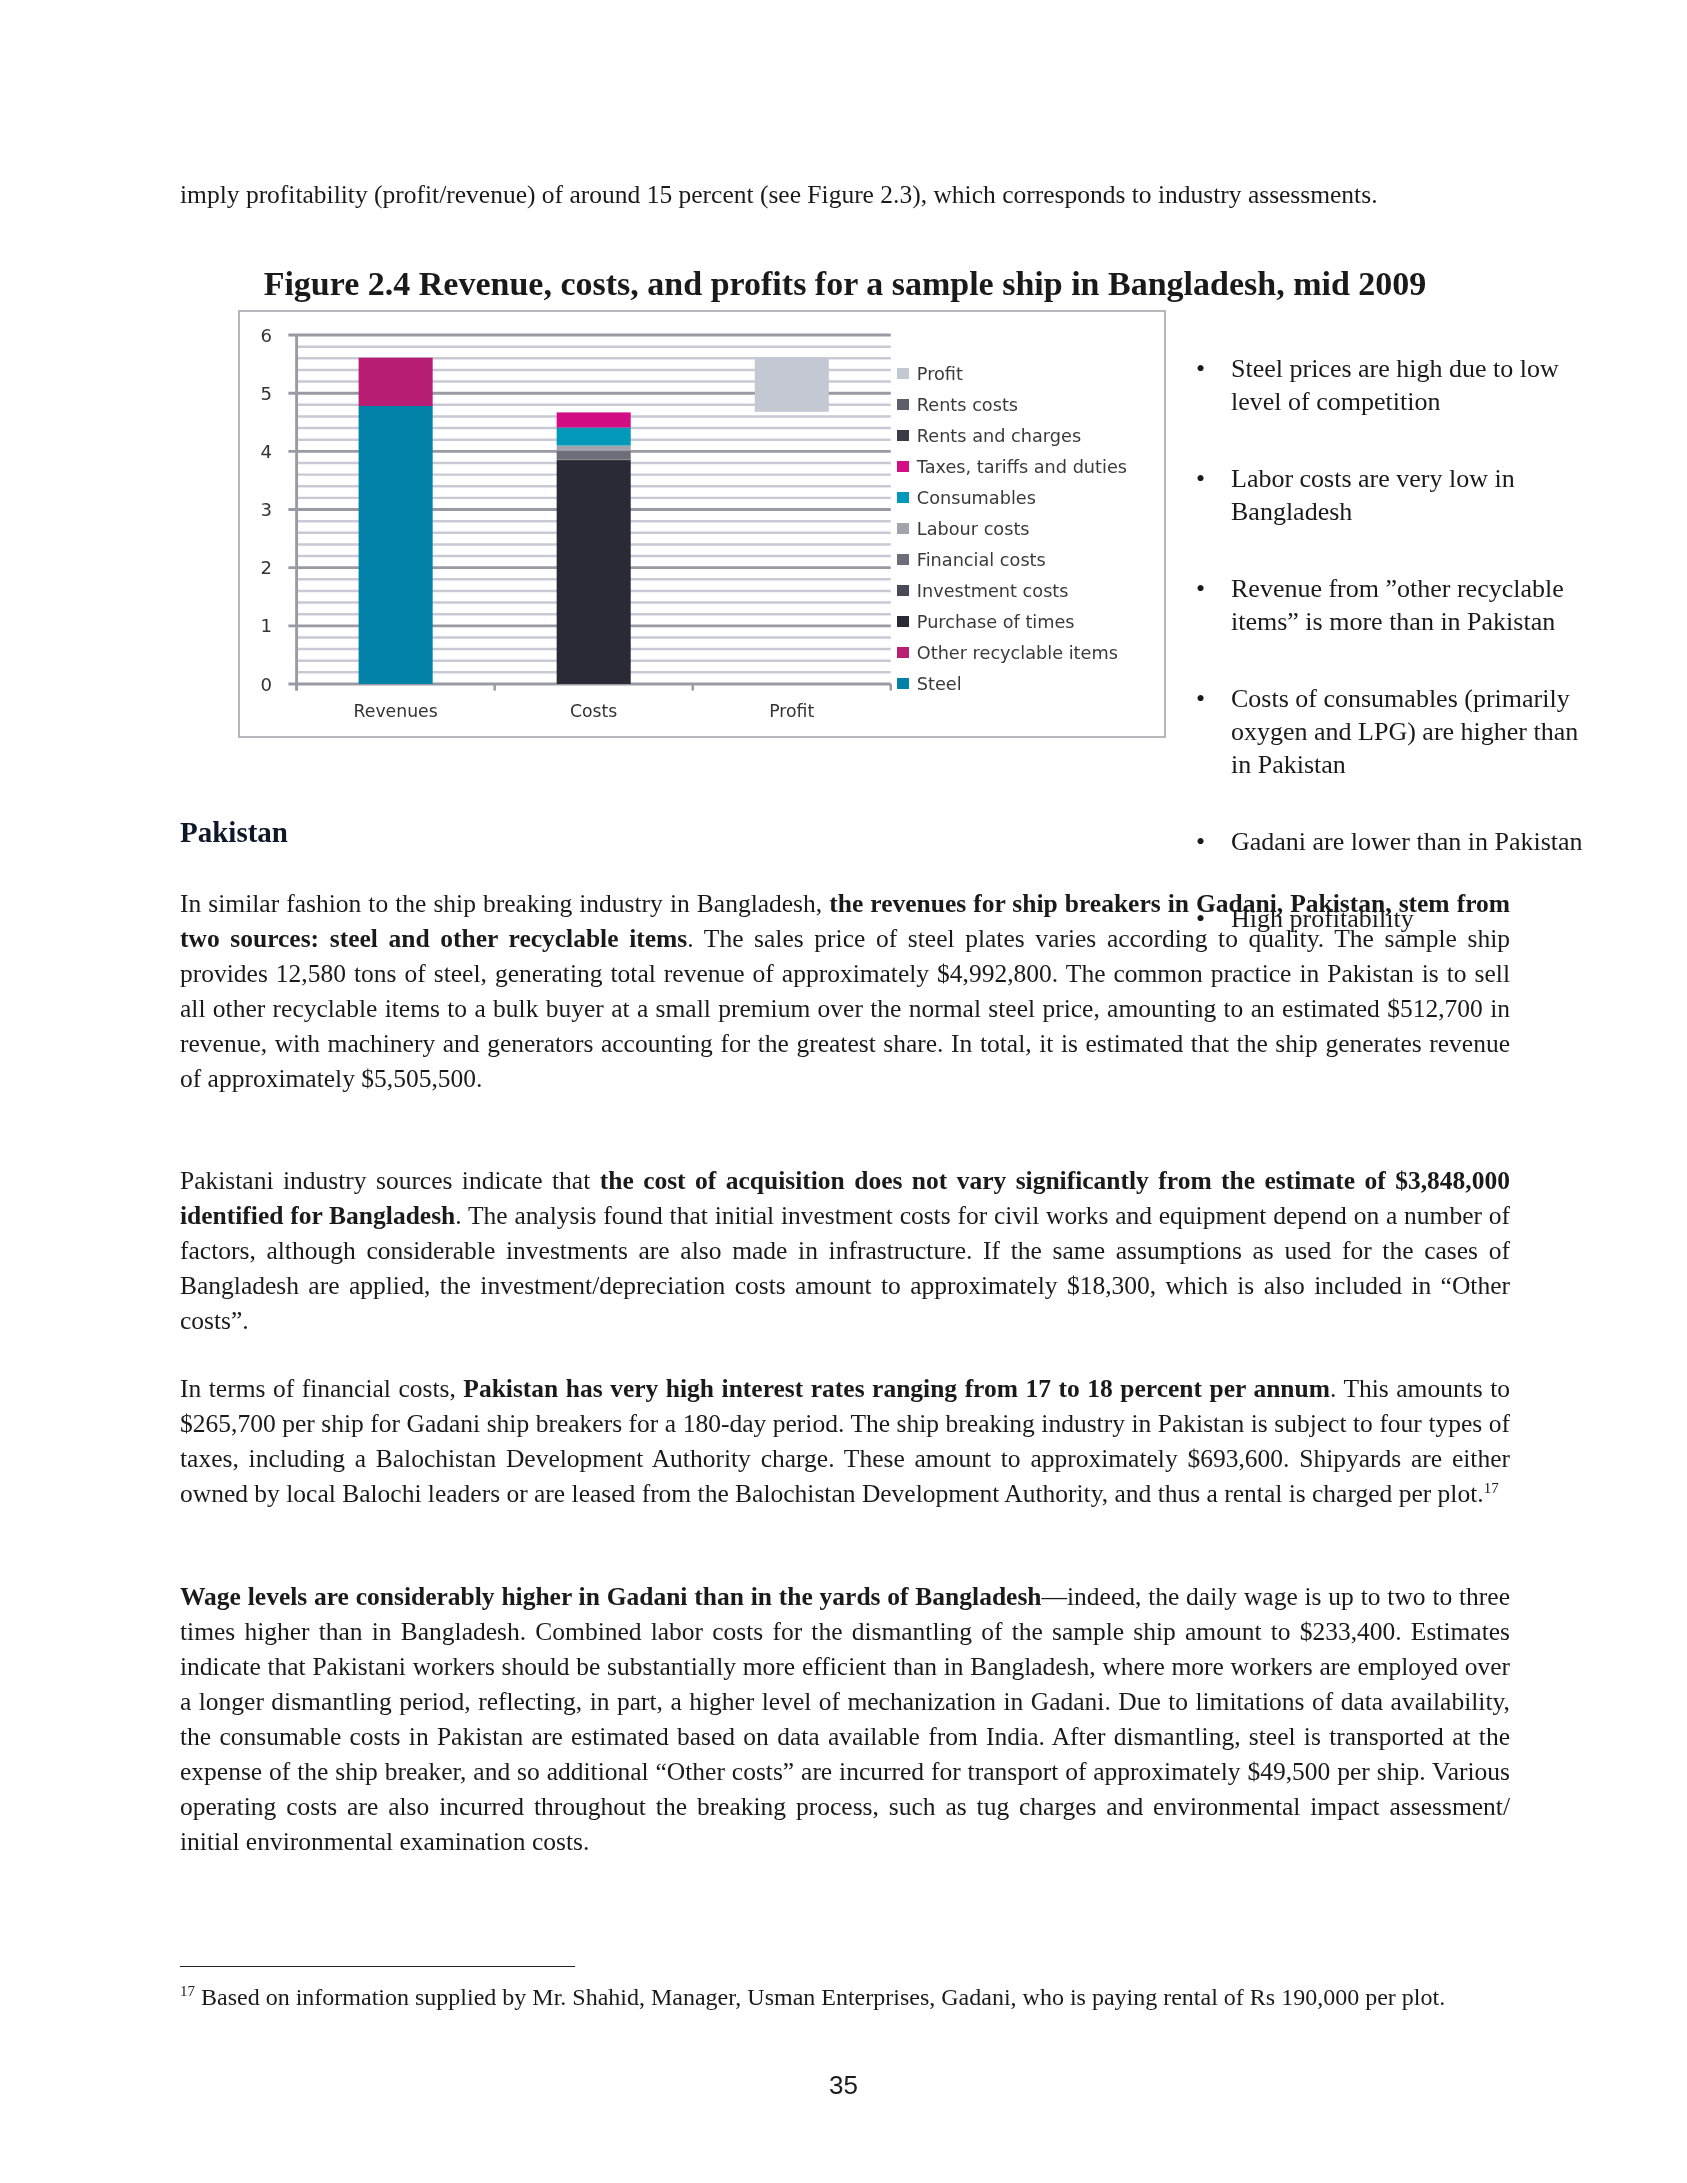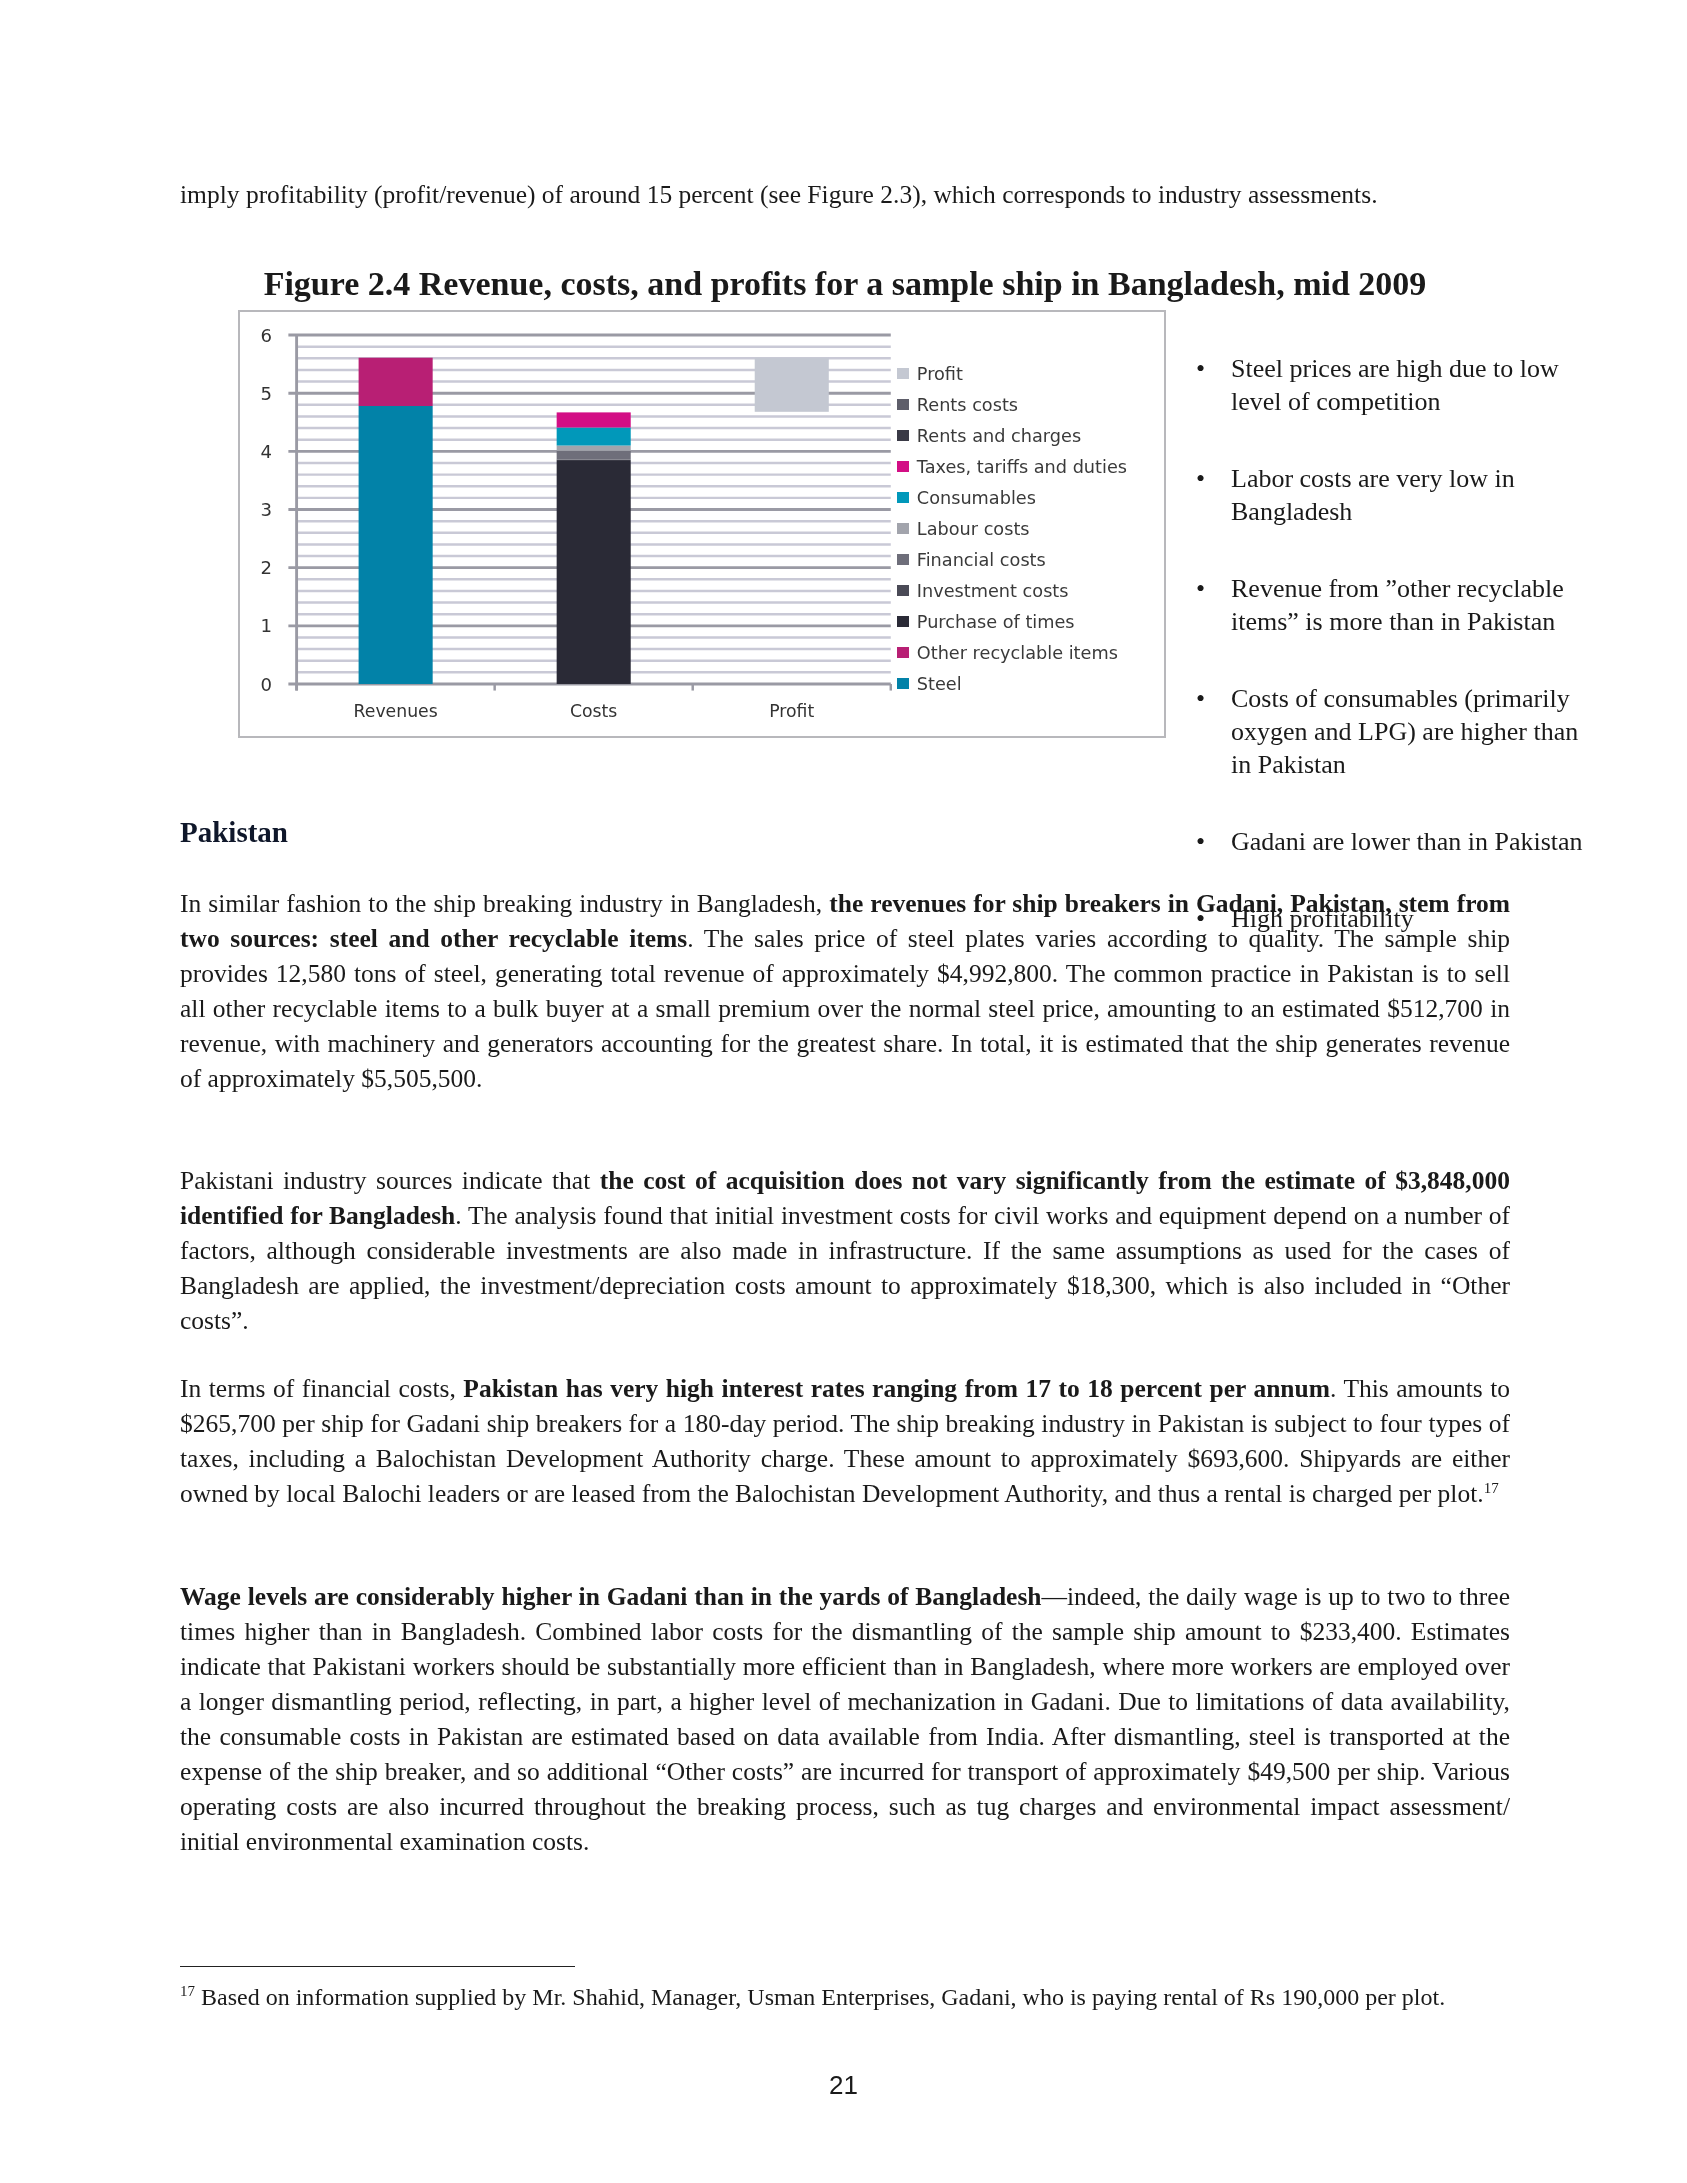--- a/index.html
+++ b/index.html
@@ -152,15 +152,15 @@
 
   <p class="body-text" style="top:1163px;margin:0;"><span>Pakistani industry sources indicate that </span><b>the cost of acquisition does not vary significantly from the estimate of $3,848,000 identified for Bangladesh</b><span>. The analysis found that initial investment costs for civil works and equipment depend on a number of factors, although considerable investments are also made in infrastructure. If the same assumptions as used for the cases of Bangladesh are applied, the investment/depreciation costs amount to approximately $18,300, which is also included in “Other costs”.</span></p>
 
   <p class="body-text" style="top:1371px;margin:0;"><span>In terms of financial costs, </span><b>Pakistan has very high interest rates ranging from 17 to 18 percent per annum</b><span>. This amounts to $265,700 per ship for Gadani ship breakers for a 180-day period. The ship breaking industry in Pakistan is subject to four types of taxes, including a Balochistan Development Authority charge. These amount to approximately $693,600. Shipyards are either owned by local Balochi leaders or are leased from the Balochistan Development Authority, and thus a rental is charged per plot.</span><sup>17</sup></p>
 
   <p class="body-text" style="top:1579px;margin:0;"><b>Wage levels are considerably higher in Gadani than in the yards of Bangladesh</b><span>—indeed, the daily wage is up to two to three times higher than in Bangladesh. Combined labor costs for the dismantling of the sample ship amount to $233,400. Estimates indicate that Pakistani workers should be substantially more efficient than in Bangladesh, where more workers are employed over a longer dismantling period, reflecting, in part, a higher level of mechanization in Gadani. Due to limitations of data availability, the consumable costs in Pakistan are estimated based on data available from India. After dismantling, steel is transported at the expense of the ship breaker, and so additional “Other costs” are incurred for transport of approximately $49,500 per ship. Various operating costs are also incurred throughout the breaking process, such as tug charges and environmental impact assessment/ initial environmental examination costs.</span></p>
 
   <div class="footnote-rule"></div>
   <p class="footnote" style="margin:0;"><sup>17</sup><span> Based on information supplied by Mr. Shahid, Manager, Usman Enterprises, Gadani, who is paying rental of Rs 190,000 per plot.</span></p>
 
-  <div class="page-num">21</div>
+  <div class="page-num">35</div>
 </div>
 
 
 </body></html>

